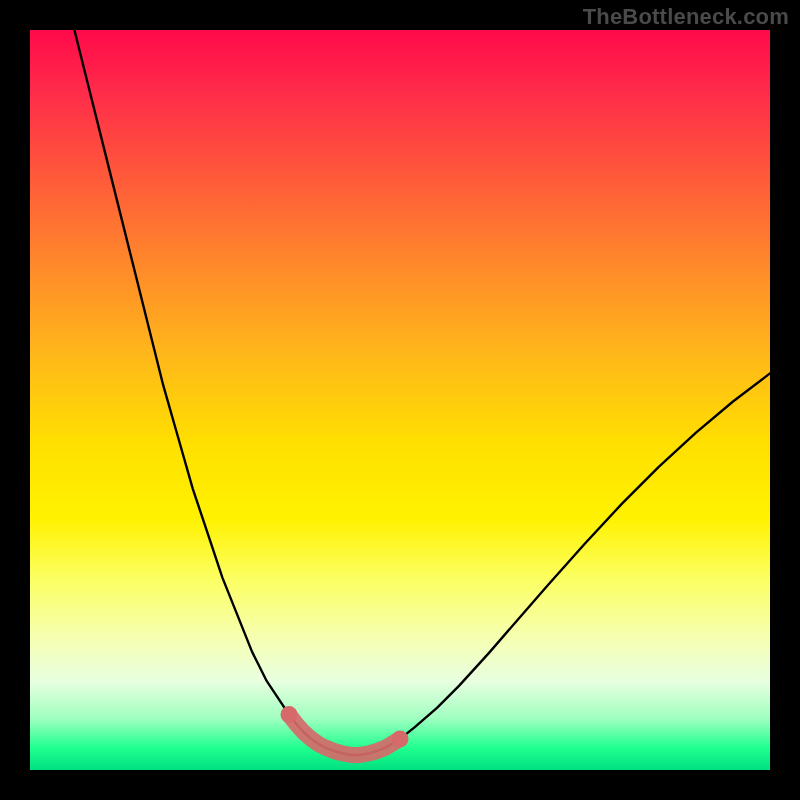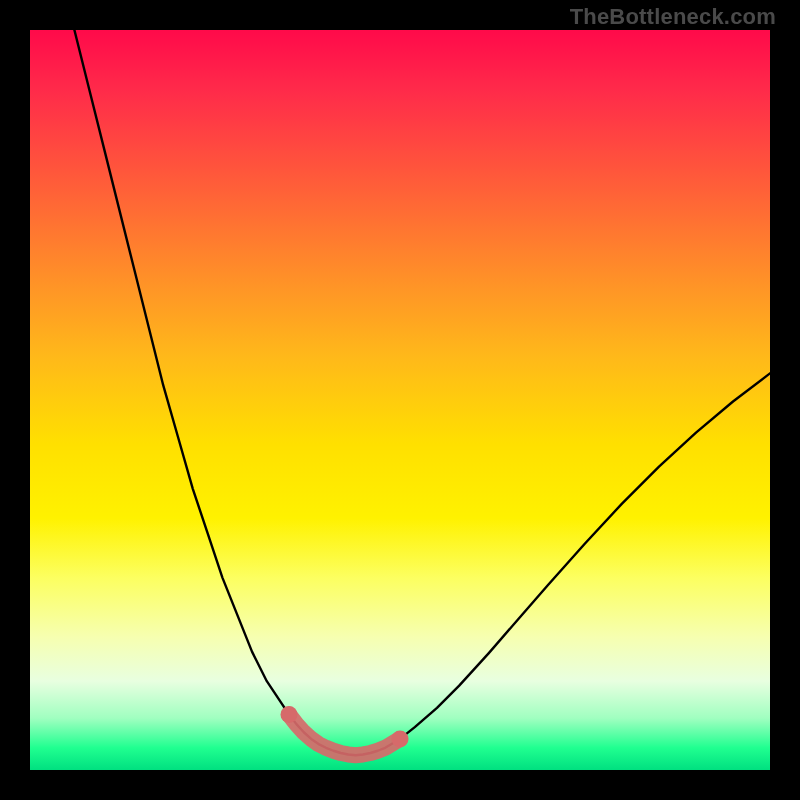--- a/index.html
+++ b/index.html
@@ -38,21 +38,21 @@
       #00e080 100%
     );
   }
   .curve-layer {
     position: absolute;
     inset: 0;
   }
   .watermark {
     position: absolute;
     top: 4px;
-    right: 24px;
+    right: 11px;
     font-family: Arial, Helvetica, sans-serif;
     font-size: 22px;
     font-weight: 600;
     color: #4a4a4a;
     letter-spacing: 0.2px;
   }
 </style>
 </head>
 <body>
 

